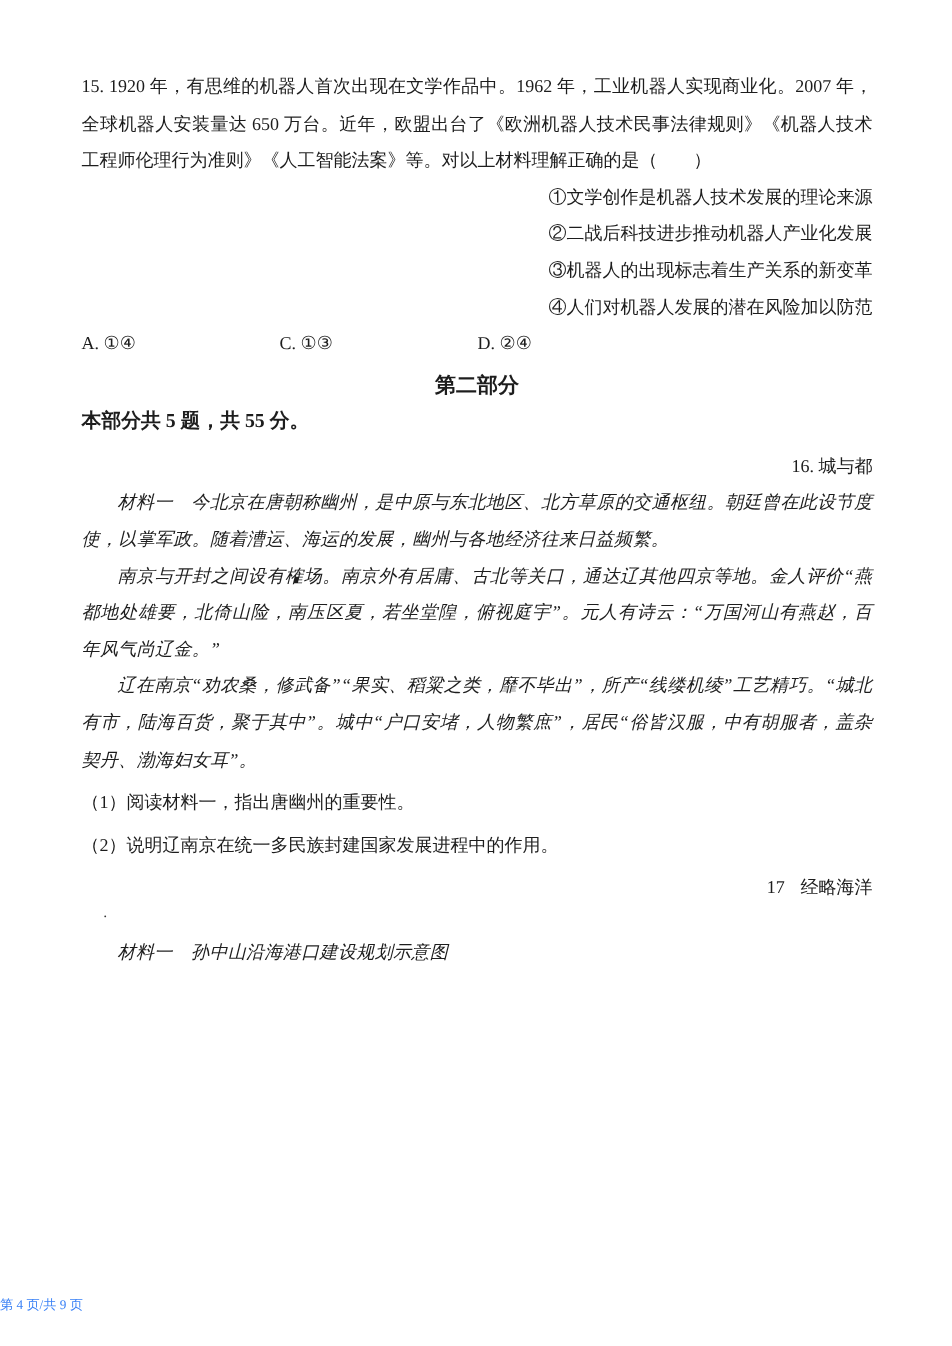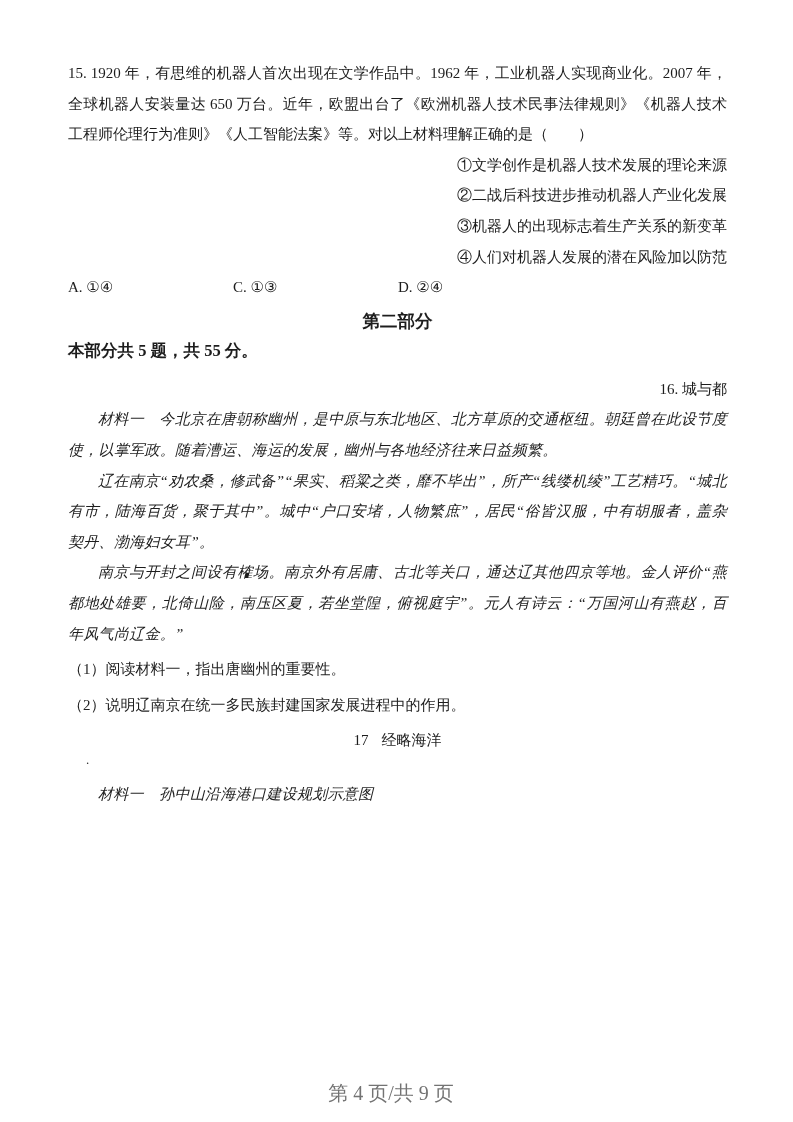--- a/index.html
+++ b/index.html
@@ -71,43 +71,42 @@
     text-align: justify;
     text-justify: inter-character;
     letter-spacing: 0.3px;
   }
   .subq {
     margin-top: 5px !important;
     text-align: left;
   }
   .q17-line {
     margin-top: 5px !important;
-    text-align: center;
+    text-align: right;
   }
   .q17-line .q17-title {
     margin-left: 13px;
   }
   .stray-period {
     font-size: 13px;
     line-height: 8px;
     height: 10px;
     margin-left: 18px;
     color: #333;
   }
   .caption {
     margin-top: 13px !important;
   }
   .footer {
     position: absolute;
     top: 1080px;
     left: 0;
     width: 100%;
-    text-align: center;
-    font-size: 20px;
-    color: #737373;
+    font-size: 11px;
+    color: #3b82f6;
   }
 </style>
 </head>
 <body>
 
 <div class="page">
   <div class="content">
 
     <p class="stem">15. 1920 年，有思维的机器人首次出现在文学作品中。1962 年，工业机器人实现商业化。2007 年，全球机器人安装量达 650 万台。近年，欧盟出台了《欧洲机器人技术民事法律规则》《机器人技术工程师伦理行为准则》《人工智能法案》等。对以上材料理解正确的是（　　）</p>
 
@@ -121,22 +120,22 @@
       <span class="opt">C. ①③</span>
       <span class="opt">D. ②④</span>
     </div>
 
     <p class="section-title">第二部分</p>
     <p class="section-subtitle">本部分共 5 题，共 55 分。</p>
 
     <p class="item-line q16-title">16. 城与都</p>
 
     <p class="material">材料一　今北京在唐朝称幽州，是中原与东北地区、北方草原的交通枢纽。朝廷曾在此设节度使，以掌军政。随着漕运、海运的发展，幽州与各地经济往来日益频繁。</p>
+    <p class="material">南京与开封之间设有榷场。南京外有居庸、古北等关口，通达辽其他四京等地。金人评价“燕都地处雄要，北倚山险，南压区夏，若坐堂隍，俯视庭宇”。元人有诗云：“万国河山有燕赵，百年风气尚辽金。”</p>
     <p class="material">辽在南京“劝农桑，修武备”“果实、稻粱之类，靡不毕出”，所产“线缕机绫”工艺精巧。“城北有市，陆海百货，聚于其中”。城中“户口安堵，人物繁庶”，居民“俗皆汉服，中有胡服者，盖杂契丹、渤海妇女耳”。</p>
-    <p class="material">南京与开封之间设有榷场。南京外有居庸、古北等关口，通达辽其他四京等地。金人评价“燕都地处雄要，北倚山险，南压区夏，若坐堂隍，俯视庭宇”。元人有诗云：“万国河山有燕赵，百年风气尚辽金。”</p>
 
     <p class="subq">（1）阅读材料一，指出唐幽州的重要性。</p>
     <p class="subq">（2）说明辽南京在统一多民族封建国家发展进程中的作用。</p>
 
     <p class="q17-line"><span>17</span><span class="q17-title">经略海洋</span></p>
     <div class="stray-period">.</div>
 
     <p class="material caption">材料一　孙中山沿海港口建设规划示意图</p>
 
   </div>

